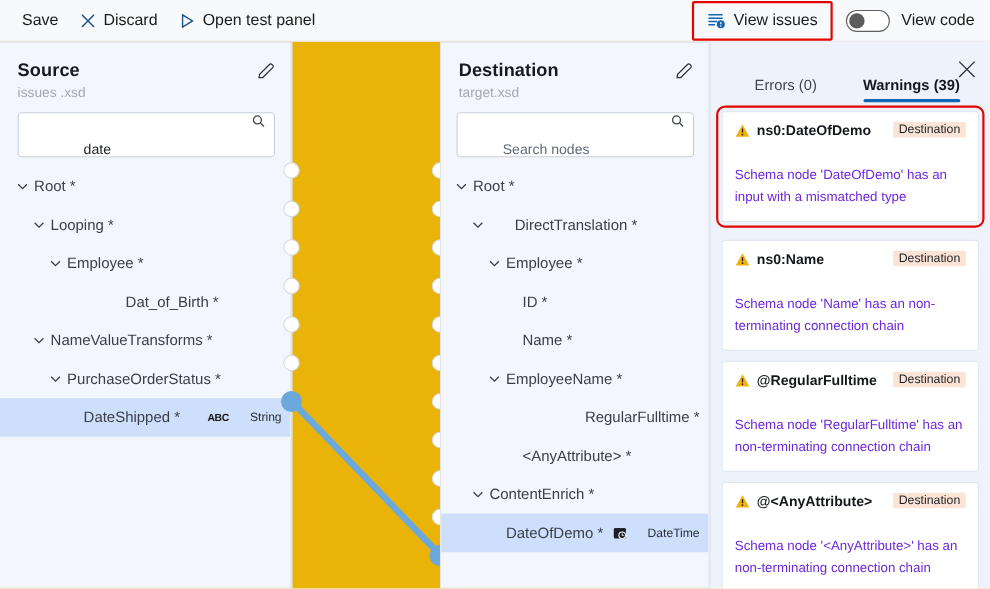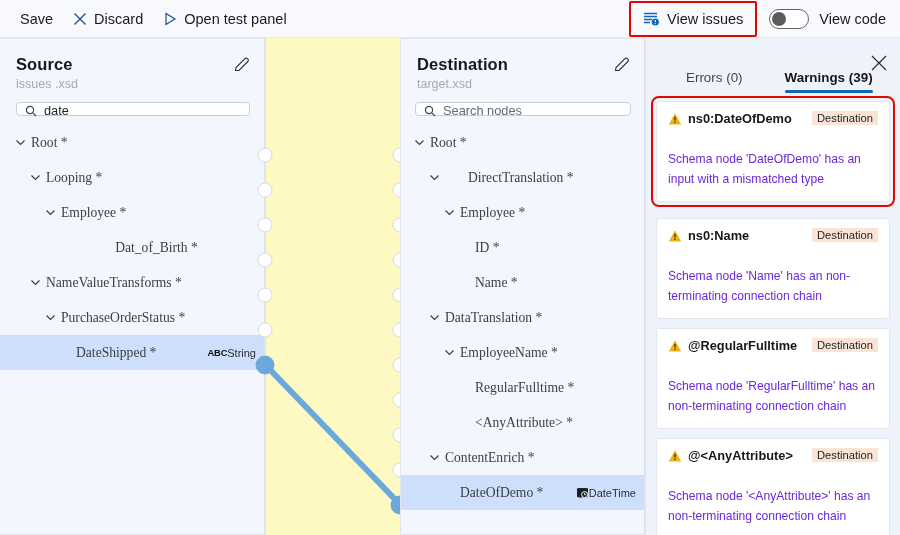--- a/index.html
+++ b/index.html
@@ -46,21 +46,21 @@
     position: absolute; left: 2px; top: 2px;
     width: 14px; height: 14px; border-radius: 50%;
     background: #5c5c5c;
   }
   .view-code-label { font-size: 14.5px; color: #1a1a1a; padding-right: 6px; }
 
   
   .canvas {
     position: absolute; left: 0; top: 38px;
     width: 645px; height: 497px;
-    background: #fef9c3;
+    background: #eab308;
   }
 
   
   .schema-panel {
     position: absolute; top: 0;
     background: #f3f7fd;
     border: 1px solid #e1e6ee;
     height: 497px;
     overflow: hidden;
   }
@@ -70,26 +70,26 @@
   .panel-head { padding: 16px 14px 0 16px; position: relative; }
   .panel-title { font-size: 16.5px; font-weight: bold; color: #16191d; letter-spacing: .1px; }
   .panel-sub { font-size: 12.5px; color: #a3a9b4; margin-top: 3px; }
   .pencil-icon {
     position: absolute; right: 12px; top: 16px;
     width: 20px; height: 20px; cursor: pointer;
   }
 
   .search-box {
     margin: 11px 14px 0 16px;
-    height: 14px;
+    height: 41px;
     background: #ffffff;
     border: 1px solid #c9cfd8;
     border-radius: 4px;
-    display: flex; align-items: flex-start;
-    padding: 0 8px; gap: 7px;
+    display: flex; align-items: flex-end;
+    padding: 0 8px; gap: 7px; flex-direction: column;
   }
   .panel-dest .search-box { margin: 11px 13px 0 14px; }
   .search-box input {
     border: none; outline: none; flex: 1;
     font-family: "Liberation Sans", sans-serif;
     font-size: 12.8px; color: #20242a; background: transparent;
   }
   .search-box input::placeholder { color: #616a78; }
 
   
@@ -101,23 +101,23 @@
     position: relative;
   }
   .node.selected { background: #cddffa; }
   .panel-source .node { padding-left: 0; }
   .chev {
     width: 13px; height: 13px; flex: none;
     margin-right: 4px; display: inline-flex;
     align-items: center; justify-content: center;
   }
   .chev.empty { visibility: hidden; }
-  .node-label { white-space: nowrap; overflow: hidden; text-overflow: ellipsis; font-family: Liberation Serif, serif; }
+  .node-label { white-space: nowrap; overflow: hidden; text-overflow: ellipsis; }
   .type-badge {
-    margin-left: auto; display: flex; align-items: center; gap: 0;
+    margin-left: auto; display: flex; align-items: center; gap: 19px;
     font-size: 11px; color: #2b2f36; flex: none; text-align: right;
   }
   .type-badge .tb-ico { display: inline-flex; align-items: center; }
   .abc-text { font-size: 9.4px; font-weight: bold; letter-spacing: -.2px; color: #111; }
 
   
   .rail {
     position: absolute; top: 0; width: 1px; height: 497px;
     background: #dfe4ec;
   }
@@ -403,37 +403,29 @@
             <span class="node-label">ID *</span>
           </div>
           <div class="node" style="padding-left: 57px;">
             <span class="chev empty">
               <svg width="11" height="11" viewBox="0 0 11 11">
                 <path d="M1.5 3.5 L5.5 7.5 L9.5 3.5" fill="none" stroke="#3a3f47" stroke-width="1.2"></path>
               </svg>
             </span>
             <span class="node-label">Name *</span>
           </div>
-          <div class="node" style="padding-left: 27px;">
-            <span class="chev">
-              <svg width="11" height="11" viewBox="0 0 11 11">
-                <path d="M1.5 3.5 L5.5 7.5 L9.5 3.5" fill="none" stroke="#3a3f47" stroke-width="1.2"></path>
-              </svg>
-            </span>
-            <span class="node-label">DataTranslation *</span>
-          </div>
           <div class="node" style="padding-left: 42px;">
             <span class="chev">
               <svg width="11" height="11" viewBox="0 0 11 11">
                 <path d="M1.5 3.5 L5.5 7.5 L9.5 3.5" fill="none" stroke="#3a3f47" stroke-width="1.2"></path>
               </svg>
             </span>
             <span class="node-label">EmployeeName *</span>
           </div>
-          <div class="node" style="padding-left: 57px;">
+          <div class="node" style="padding-left: 57px; justify-content: flex-end;">
             <span class="chev empty">
               <svg width="11" height="11" viewBox="0 0 11 11">
                 <path d="M1.5 3.5 L5.5 7.5 L9.5 3.5" fill="none" stroke="#3a3f47" stroke-width="1.2"></path>
               </svg>
             </span>
             <span class="node-label">RegularFulltime *</span>
           </div>
           <div class="node" style="padding-left: 57px;">
             <span class="chev empty">
               <svg width="11" height="11" viewBox="0 0 11 11">

